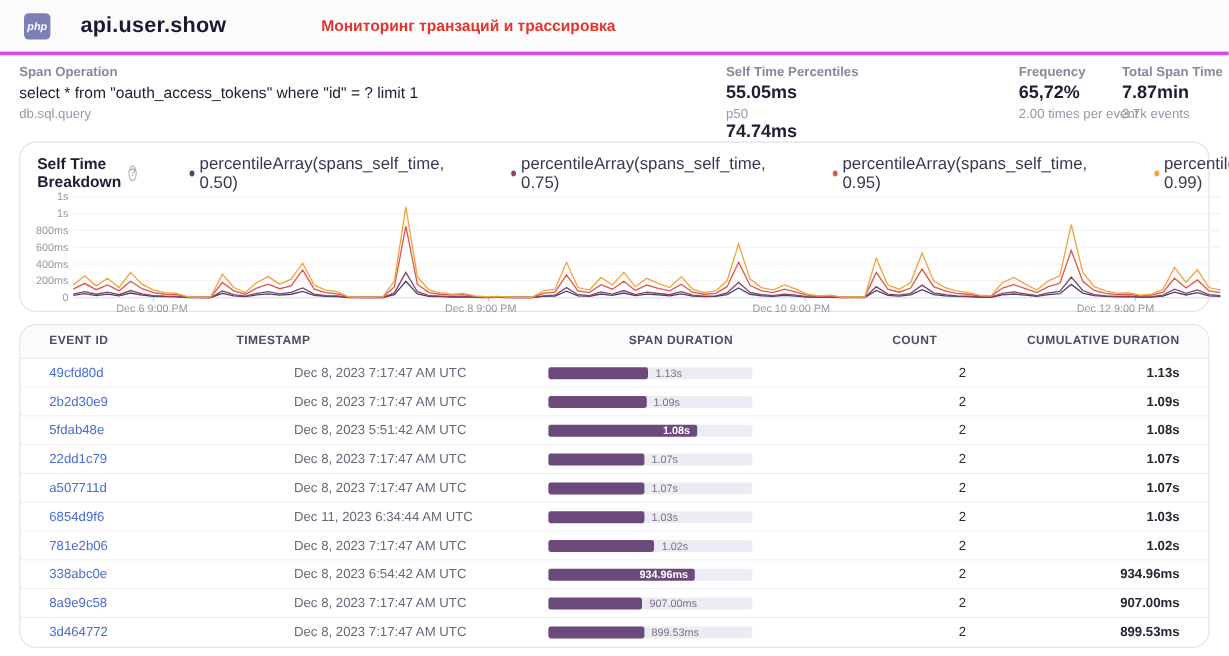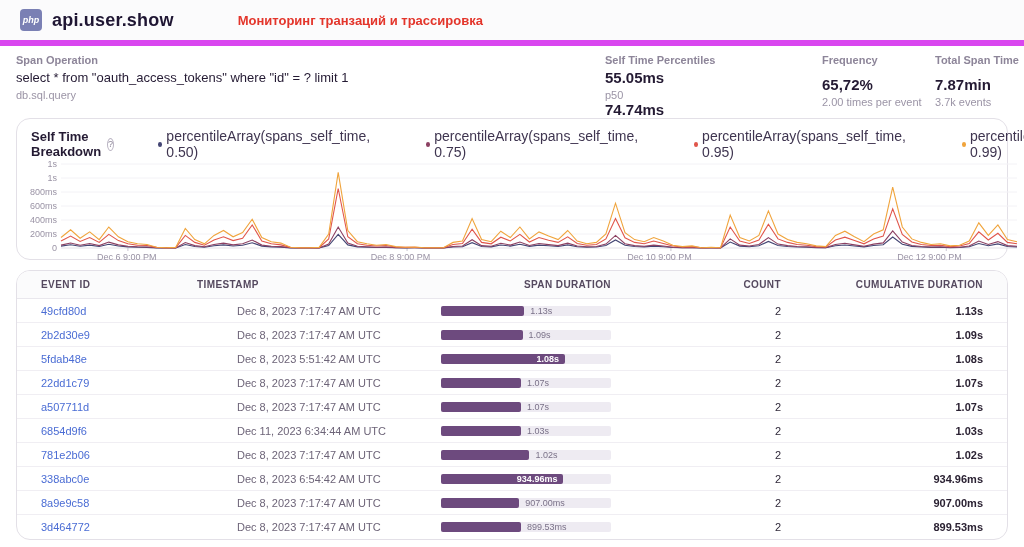--- a/index.html
+++ b/index.html
@@ -1,43 +1,43 @@
 <!DOCTYPE html>
 <html><head>
 <meta charset="utf-8">
 <style>
   * { margin:0; padding:0; box-sizing:border-box; }
   html,body { width:1024px; height:547px; background:#ffffff; overflow:hidden;
     font-family:"Liberation Sans", sans-serif; -webkit-font-smoothing:antialiased; }
 
   
-  .app-header { height:46px; background:#fbfbfc; border-bottom:6px solid #d946ef;
-    display:flex; align-items:center; padding:0 20px; }
+  .app-header { height:46px; background:#fbfbfc; border-bottom:3px solid #d946ef;
+    display:flex; align-items:center; padding:0 20px;gap:15px; }
   .php-badge { width:22px; height:22px; border-radius:4px; background:#7a80b4; color:#fff;
     font-size:9px; font-weight:700; font-style:italic; display:flex; align-items:center;
     justify-content:center; margin-right:10px; }
   .page-title { font-size:18px; font-weight:700; color:#1f1633; letter-spacing:.2px; }
   .annotation { margin-left:64px; color:#e3352b; font-weight:700; font-size:13px; }
 
   
   .summary { position:relative; height:66px; }
   .s-label { font-size:11px; color:#8d8599; font-weight:600; }
-  .s-value { font-size:15px; color:#241a33; font-weight:600; margin-top:10px; }
+  .s-value { font-size:15px; color:#241a33; font-weight:600; margin-top:3px; }
   .s-sub   { font-size:11px; color:#9b94a6; margin-top:3px; }
   .span-op { position:absolute; left:16px; top:8px; }
   .span-op .query { font-size:13px; color:#241a33; font-weight:500; margin-top:4px; }
   .span-op .s-sub { margin-top:4px; }
   .pcts  { position:absolute; left:605px; top:8px; }
   .pct-row { display:flex; margin-top:3px;flex-direction:column; }
   .pct-item { width:56px; }
   .pct-item:nth-child(3){ width:55px; }
   .pct-item:nth-child(4){ width:71px; }
   .pct-item .v { font-size:15px; color:#241a33; font-weight:600; }
   .pct-item .p { font-size:11px; color:#9b94a6; margin-top:3px; }
-  .freq  { position:absolute; left:822px; top:8px; }
+  .freq  { position:absolute; left:849px; top:8px; }
   .total { position:absolute; left:935px; top:8px; }
 
   
   .card { margin:0 16px; border:1px solid #e3e0e7; border-radius:14px; background:#fff; }
 
   
   .chart-card { margin-top:6px; height:142px; position:relative; }
   .chart-head { display:flex; align-items:center; padding:9px 14px 0 14px; }
   .chart-title { font-size:13px; font-weight:700; color:#241a33; }
   .help { width:13px; height:13px; border:1px solid #b9b3c2; border-radius:50%;
@@ -55,21 +55,21 @@
   
   .table-card { margin-top:10px; overflow:hidden; }
   .trow { display:grid; grid-template-columns:156px 244px 200px 160px 1fr;
     align-items:center; padding:0 24px; }
   .thead { height:28px; background:#fbfbfc; border-bottom:1px solid #e9e7ed; }
   .thead .trow { height:100%; }
   .th { font-size:10px; font-weight:700; color:#55495f; letter-spacing:.4px; }
   .th.r { text-align:right; }
   .th:nth-child(3){ padding-right:30px; }
   .th:nth-child(4){ padding-right:20px; }
-  .tbody .trow { height:24px; border-bottom:1px solid #f0eef3; font-size:11px; }
+  .tbody .trow { height:24px; border-bottom:1px solid #f0eef3; font-size:11px;gap:8px; }
   .tbody .trow:last-child { border-bottom:none; }
   .evt-link { color:#4a6cd4; font-weight:500; text-decoration:none; cursor:pointer; }
   .ts { color:#6d6478;padding-left:40px; }
   .bar-track { position:relative; width:170px; height:10px; background:#eeebf2; border-radius:2px; }
   .bar-fill { position:absolute; left:0; top:0; bottom:0; background:#6d4a7e; border-radius:2px; }
   .bar-lbl { position:absolute; top:0; height:10px; line-height:10px; font-size:9px; color:#7a7188; white-space:nowrap; }
   .bar-lbl.inside { color:#ffffff; font-weight:700; }
   .cell-count { text-align:right; padding-right:20px; color:#2f2839; }
   .cell-cum { text-align:right; color:#2b2233; font-weight:600; }
 </style>

